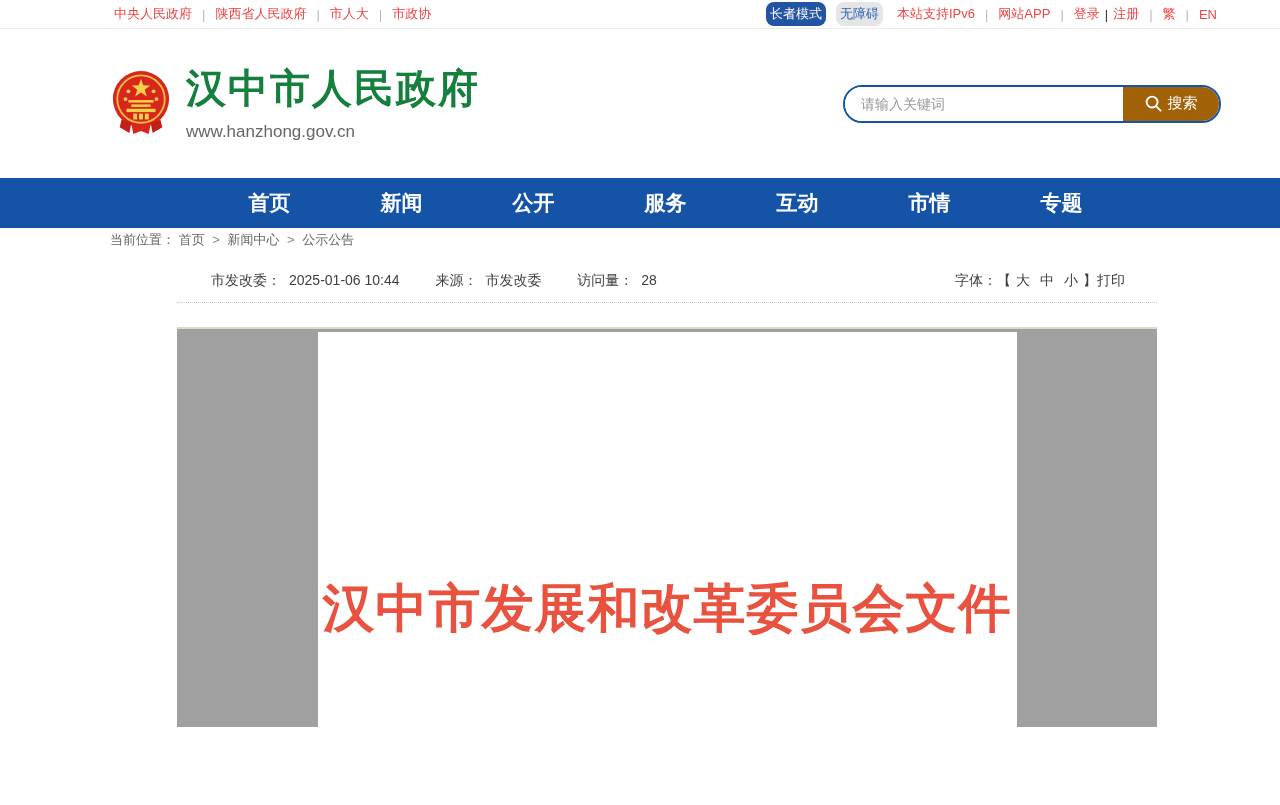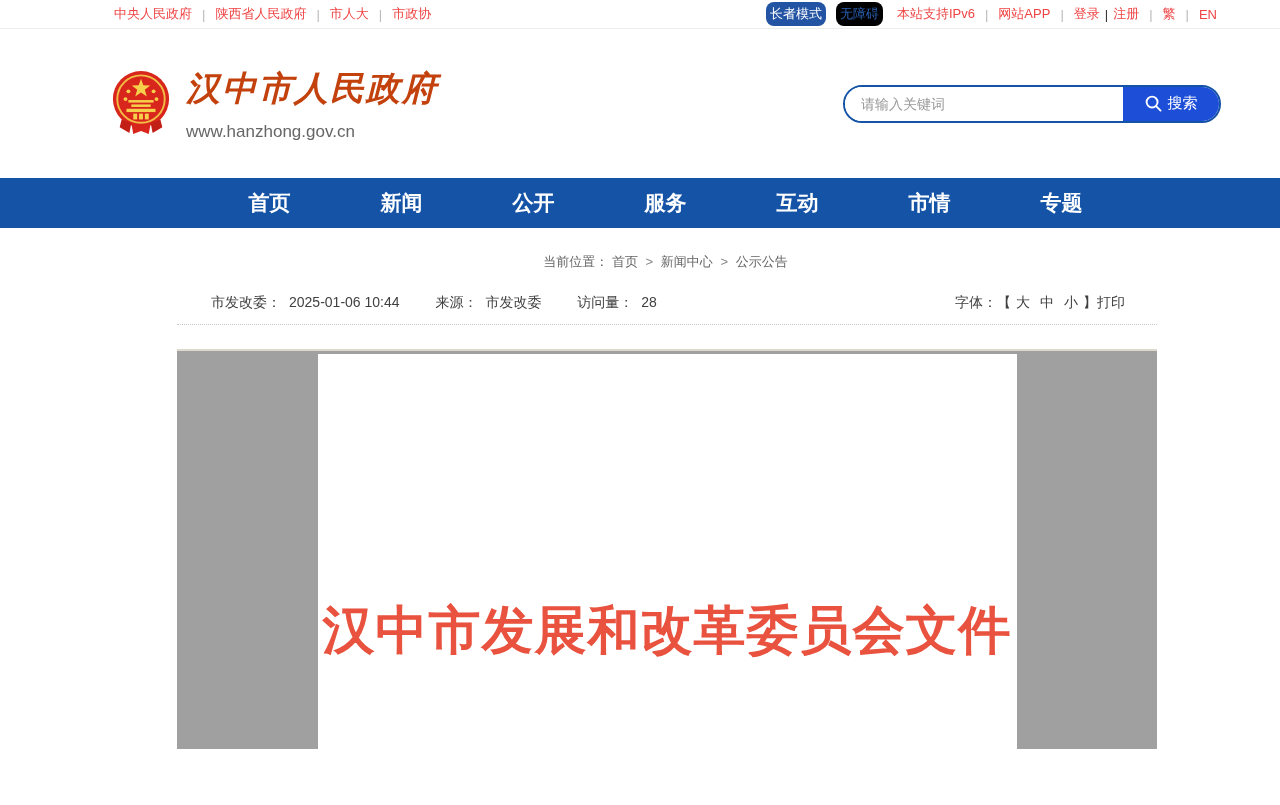--- a/index.html
+++ b/index.html
@@ -13,40 +13,40 @@
 
   
   .topbar { height:29px; border-bottom:1px solid #ededed; background:#fff; }
   .topbar-inner { height:100%; display:flex; justify-content:space-between; align-items:center; font-size:13px; }
   .tlinks { display:flex; align-items:center; }
   .tlink { color:#ef4444; cursor:pointer; padding:0 4px; white-space:nowrap; }
   .sep { color:#b9b9b9; padding:0 6px; }
   .sep-tight { color:#333; padding:0 1px; }
   .pill { border-radius:8px; padding:3px 4px; font-size:13px; cursor:pointer; margin-right:10px; white-space:nowrap; }
   .pill-elder { background:#2353a3; color:#fff; }
-  .pill-access { background:#000000; color:#2b62b5; }
+  .pill-access { background:#e5e5e5; color:#2b62b5; }
 
   
   .header-inner { height:149px; display:flex; justify-content:space-between; align-items:center; }
   .brand { display:flex; align-items:center; }
   .brand-text { margin-left:14px; }
-  .site-name { font-size:34px; font-weight:bold; color:#c2410c; letter-spacing:2px; line-height:44px;font-style:italic; }
+  .site-name { font-size:40px; font-weight:bold; color:#15803d; letter-spacing:2px; line-height:44px; }
   .site-url { color:#666; font-size:17px; margin-top:12px; }
   .search-box { display:flex; width:378px; height:38px; border:2px solid #1453a6; border-radius:21px; background:#fff; overflow:hidden;gap:44px; }
   .search-input { flex:1; border:none; outline:none; padding:0 16px; font-size:14px; color:#333; font-family:inherit; }
   .search-input::placeholder { color:#999; }
-  .search-btn { width:96px; background:#1d4ed8; color:#fff; border:none; cursor:pointer; display:flex; align-items:center; justify-content:center; gap:6px; font-size:15px; font-family:inherit; }
+  .search-btn { width:96px; background:#a16207; color:#fff; border:none; cursor:pointer; display:flex; align-items:center; justify-content:center; gap:6px; font-size:15px; font-family:inherit; }
 
   
   .nav { background:#1453a6; height:50px; width:1280px; }
   .nav-inner { display:flex; justify-content:center; align-items:center; gap:90px; height:100%; }
   .nav-item { color:#fff; font-size:21px; font-weight:bold; cursor:pointer; white-space:nowrap; }
 
   
-  .breadcrumb { text-align:center; font-size:13px; color:#666; padding-top:26px; line-height:16px; }
+  .breadcrumb { text-align:left; font-size:13px; color:#666; padding-top:4px; line-height:16px; }
   .crumb { color:#666; cursor:pointer; }
   .crumb-sep { color:#888; padding:0 4px; }
 
   
   .article { width:980px; margin-left:177px; }
   .article-title { margin:56px 0 0; font-size:28px; font-weight:600; color:#333; text-align:center; line-height:50px; }
   .meta-row { margin-top:24px; display:flex; justify-content:space-between; align-items:center;
               padding:0 32px 12px 34px; font-size:14px; color:#404040;
               border-bottom:1px dotted #c8c8c8; }
   .meta-left span { margin-right:8px; }

